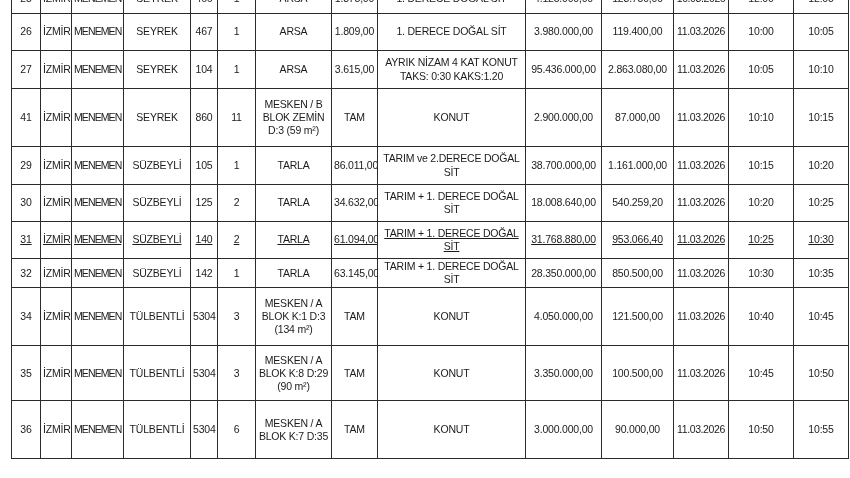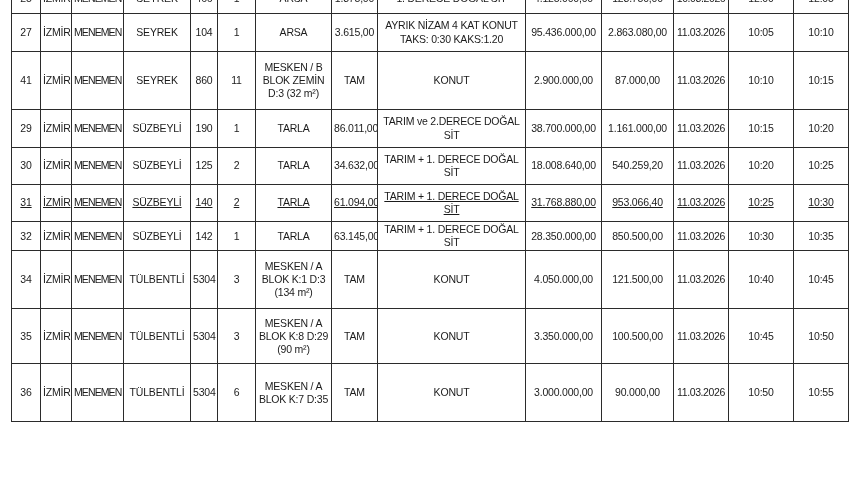--- a/index.html
+++ b/index.html
@@ -79,20 +79,36 @@
           <td class="c5">1</td>
           <td class="c6">ARSA</td>
           <td class="c7">1.875,00</td>
           <td class="c8">1. DERECE DOĞAL SİT</td>
           <td class="c9">4.125.000,00</td>
           <td class="c10">123.750,00</td>
           <td class="c11">10.03.2026</td>
           <td class="c12">12:00</td>
           <td class="c13">12:05</td>
         </tr>
+        <tr class="r1">
+          <td class="c0">26</td>
+          <td class="c1">İZMİR</td>
+          <td class="c2">MENEMEN</td>
+          <td class="c3">SEYREK</td>
+          <td class="c4">467</td>
+          <td class="c5">1</td>
+          <td class="c6">ARSA</td>
+          <td class="c7">1.809,00</td>
+          <td class="c8">1. DERECE DOĞAL SİT</td>
+          <td class="c9">3.980.000,00</td>
+          <td class="c10">119.400,00</td>
+          <td class="c11">11.03.2026</td>
+          <td class="c12">10:00</td>
+          <td class="c13">10:05</td>
+        </tr>
         <tr class="r2">
           <td class="c0">27</td>
           <td class="c1">İZMİR</td>
           <td class="c2">MENEMEN</td>
           <td class="c3">SEYREK</td>
           <td class="c4">104</td>
           <td class="c5">1</td>
           <td class="c6">ARSA</td>
           <td class="c7">3.615,00</td>
           <td class="c8">AYRIK NİZAM 4 KAT KONUT TAKS: 0:30 KAKS:1.20</td>
@@ -102,35 +118,35 @@
           <td class="c12">10:05</td>
           <td class="c13">10:10</td>
         </tr>
         <tr class="r3">
           <td class="c0">41</td>
           <td class="c1">İZMİR</td>
           <td class="c2">MENEMEN</td>
           <td class="c3">SEYREK</td>
           <td class="c4">860</td>
           <td class="c5">11</td>
-          <td class="c6">MESKEN / B BLOK ZEMİN D:3 (32 m²)</td>
+          <td class="c6">MESKEN / B BLOK ZEMİN D:3 (59 m²)</td>
           <td class="c7">TAM</td>
           <td class="c8">KONUT</td>
           <td class="c9">2.900.000,00</td>
           <td class="c10">87.000,00</td>
           <td class="c11">11.03.2026</td>
           <td class="c12">10:10</td>
           <td class="c13">10:15</td>
         </tr>
         <tr class="r4">
           <td class="c0">29</td>
           <td class="c1">İZMİR</td>
           <td class="c2">MENEMEN</td>
           <td class="c3">SÜZBEYLİ</td>
-          <td class="c4">190</td>
+          <td class="c4">105</td>
           <td class="c5">1</td>
           <td class="c6">TARLA</td>
           <td class="c7">86.011,00</td>
           <td class="c8">TARIM ve 2.DERECE DOĞAL SİT</td>
           <td class="c9">38.700.000,00</td>
           <td class="c10">1.161.000,00</td>
           <td class="c11">11.03.2026</td>
           <td class="c12">10:15</td>
           <td class="c13">10:20</td>
         </tr>

